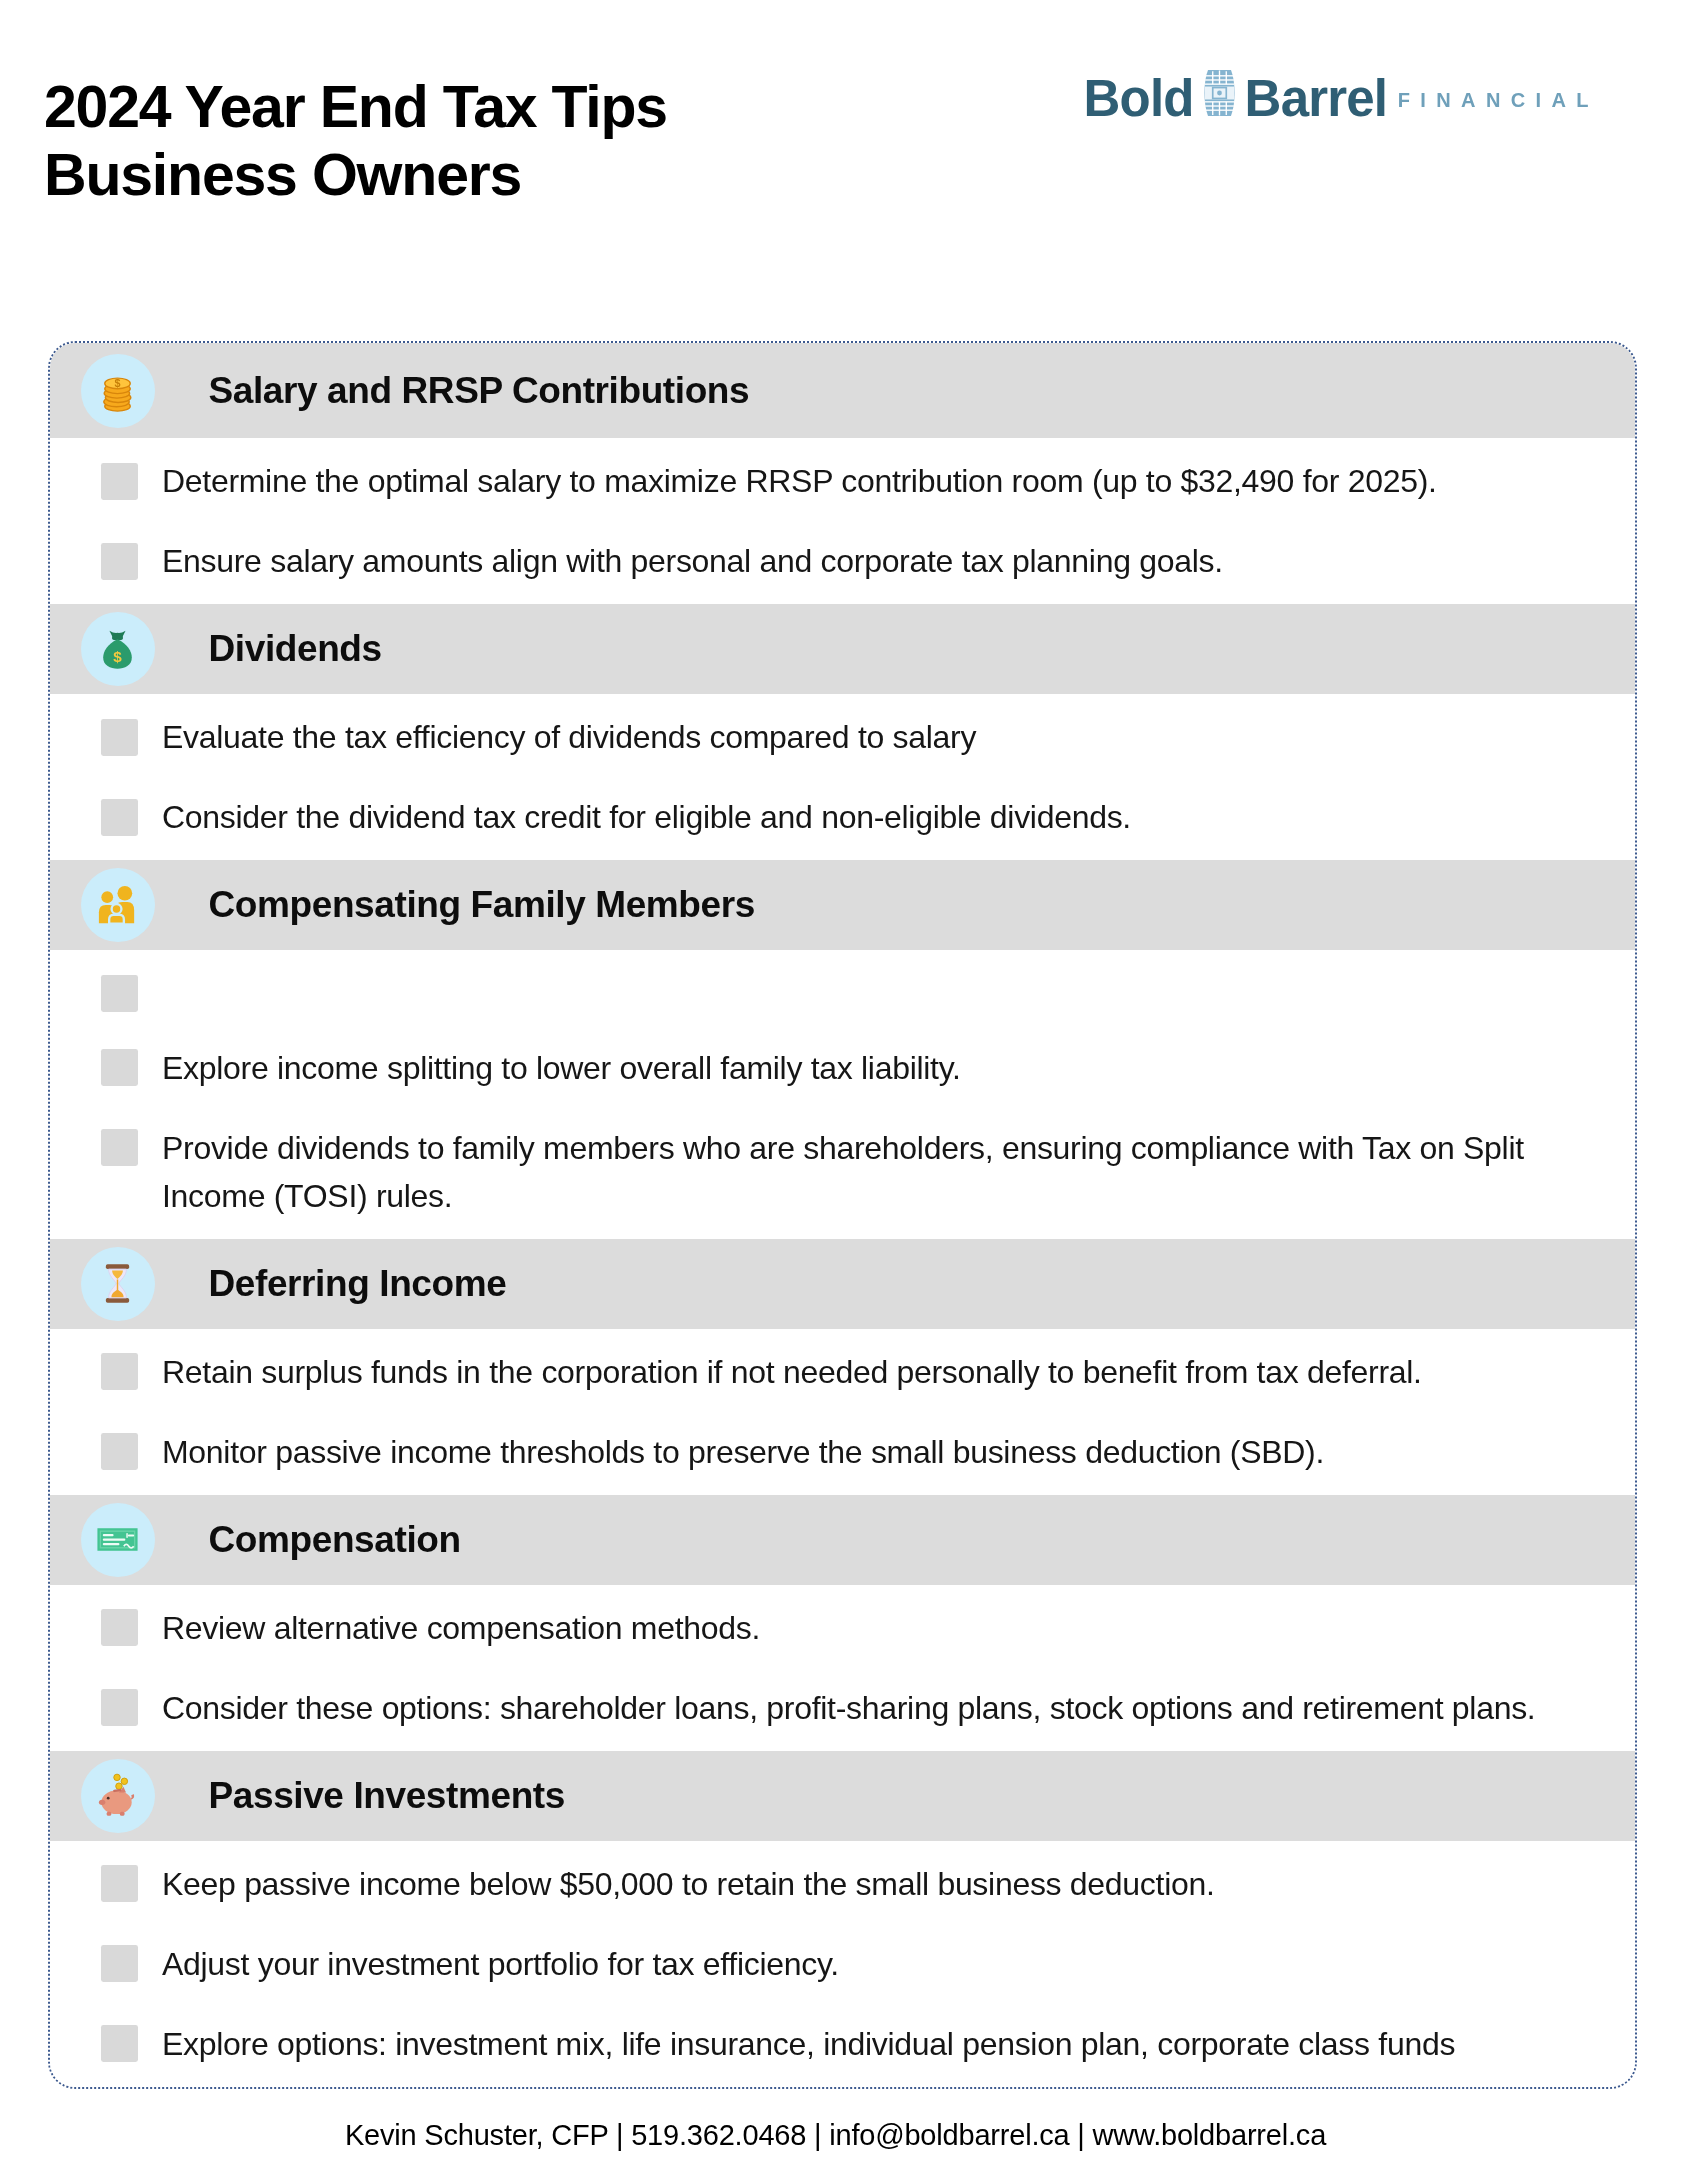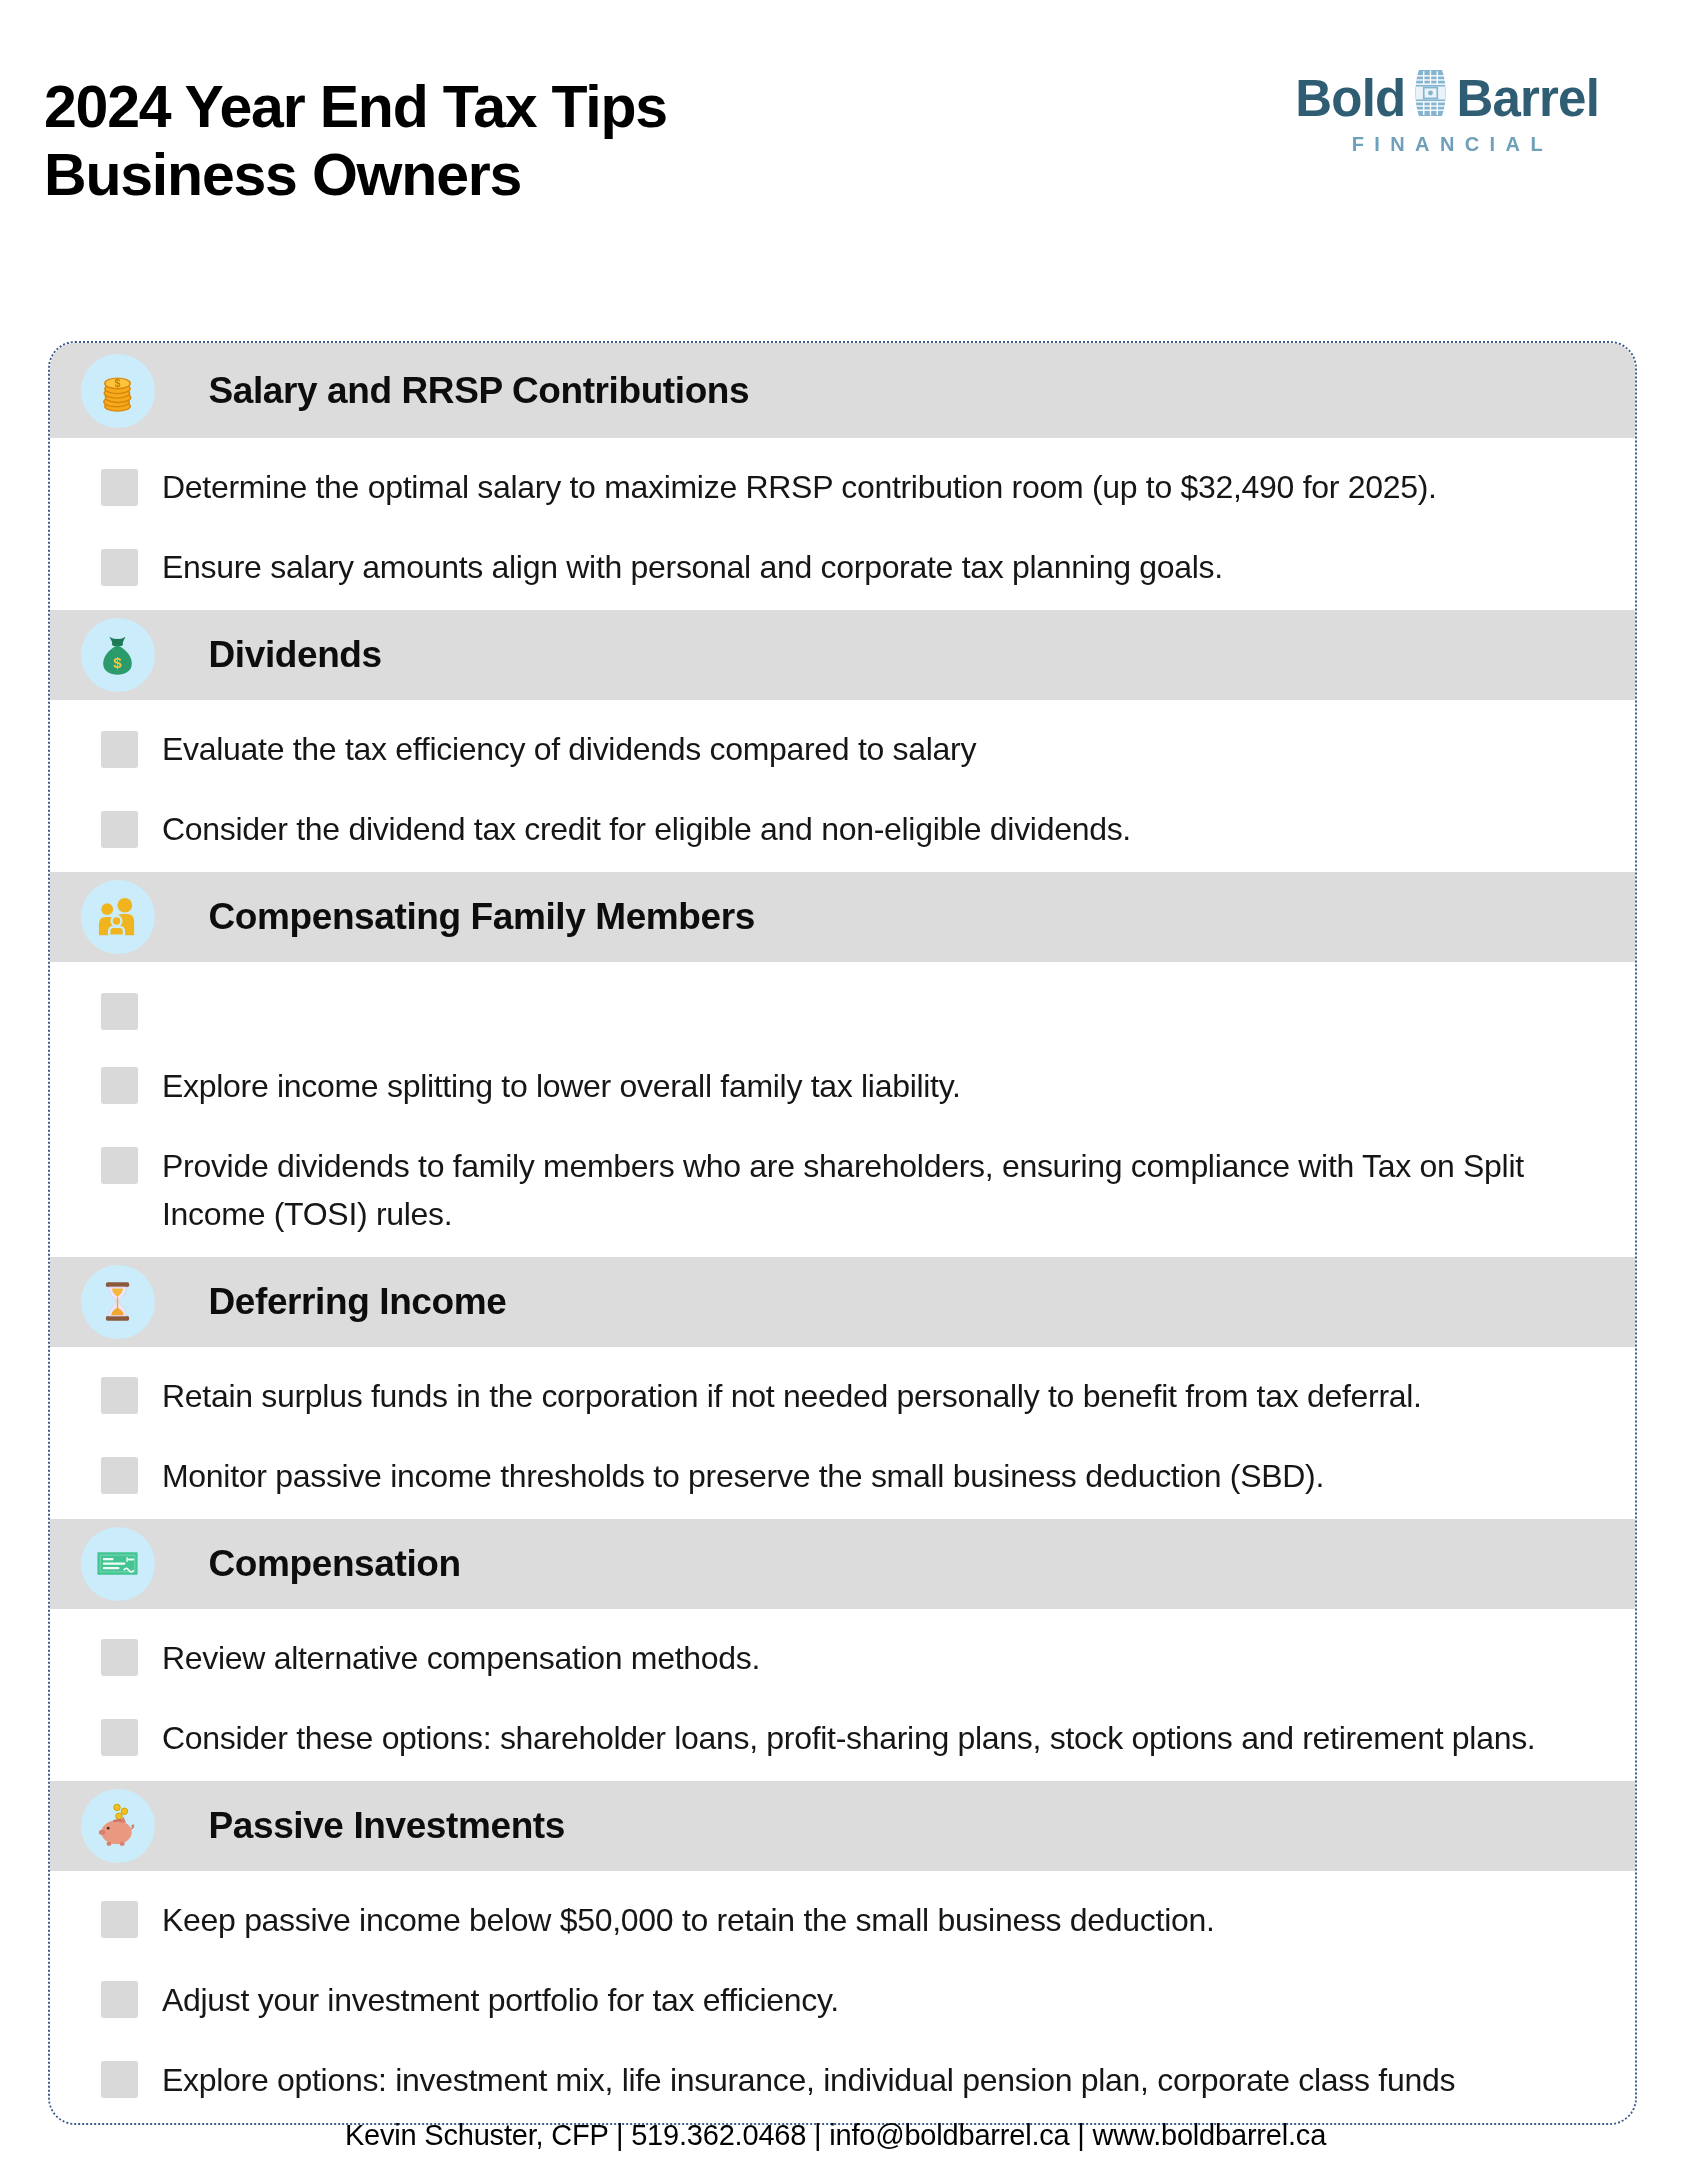--- a/index.html
+++ b/index.html
@@ -3,33 +3,33 @@
 <meta charset="utf-8">
 <style>
   html,body{margin:0;padding:0;background:#ffffff;}
   body{
     width:1687px;height:2183px;position:relative;
     font-family:"Liberation Sans",sans-serif;color:#111;
   }
   
   .top{display:flex;justify-content:space-between;align-items:flex-start;padding:74px 88px 0 44px;}
   .doc-title{font-size:59px;font-weight:bold;line-height:1.15;letter-spacing:-1.2px;color:#000;}
-  .logo{display:flex;flex-direction:column;align-items:center;margin-top:-6.4px;}
+  .logo{display:flex;flex-direction:row;align-items:center;margin-top:-6.4px;}
   .logo-word{display:flex;align-items:center;gap:4px;font-size:51px;font-weight:bold;letter-spacing:-0.8px;color:var(--brand);}
   .logo-sub{margin-top:3.2px;font-size:20px;font-weight:bold;letter-spacing:10.4px;text-indent:10.4px;color:var(--brand-light);}
   
   .card{
     position:absolute;left:48px;top:341px;width:1589px;box-sizing:border-box;
     border:2.4px dotted var(--dot);border-radius:27px;overflow:hidden;background:#fff;
   }
   .sec-head{background:var(--head-bg);height:90px;display:flex;align-items:center;gap:21px;padding-left:30.5px;}
   .sec-head.first{height:95px;}
   .icon-circle{width:74px;height:74px;border-radius:50%;background:var(--circle-bg);display:flex;align-items:center;justify-content:center;flex:0 0 auto;}
   .sec-title{font-size:37px;font-weight:bold;letter-spacing:-0.4px;color:#0d0d0d;margin-left:33px;}
-  .sec-body{background:#fff;padding:25px 13px 19px 51px;display:flex;flex-direction:column;gap:32px;}
+  .sec-body{background:#fff;padding:19px 13px 19px 51px;display:flex;flex-direction:column;gap:32px;}
   .item{display:flex;align-items:flex-start;gap:24px;}
   .checkbox{width:37px;height:37px;background:var(--checkbox);border-radius:2.4px;flex:0 0 auto;margin-top:5.6px;}
   .item-text{font-size:32px;line-height:1.5;letter-spacing:-0.3px;color:#161616;max-width:1454px;}
   
   .footer{position:absolute;left:0;right:16px;top:2119px;text-align:center;font-size:29px;letter-spacing:-0.2px;color:#000;}
 </style>
 </head>
 <body>
 
 <div class="top">

